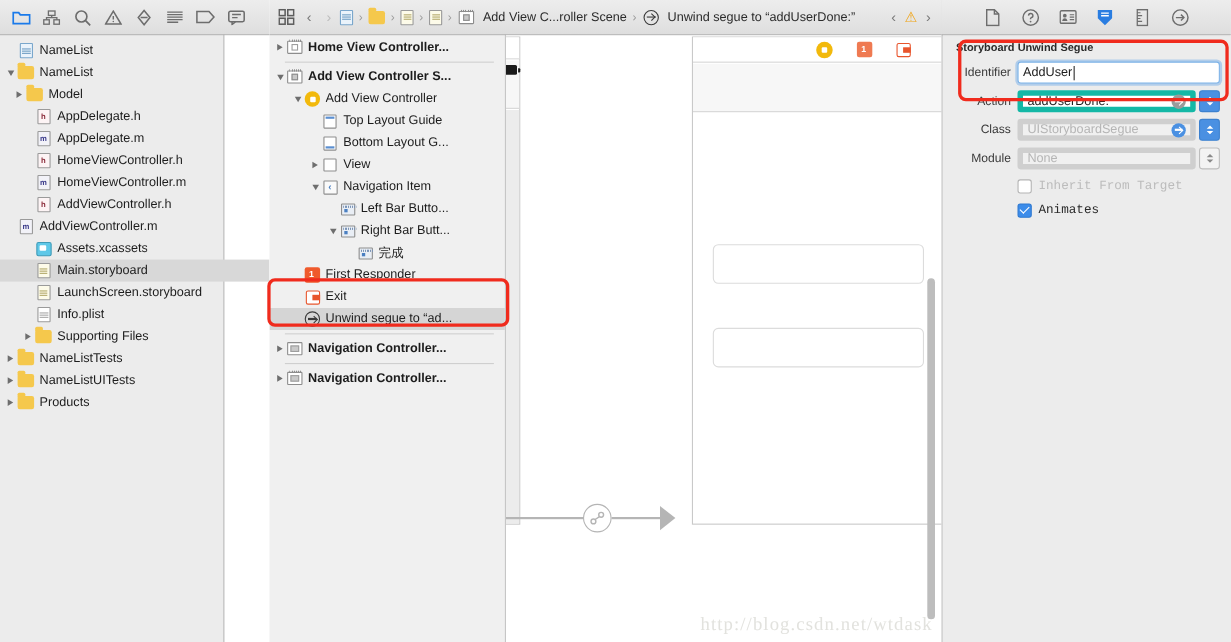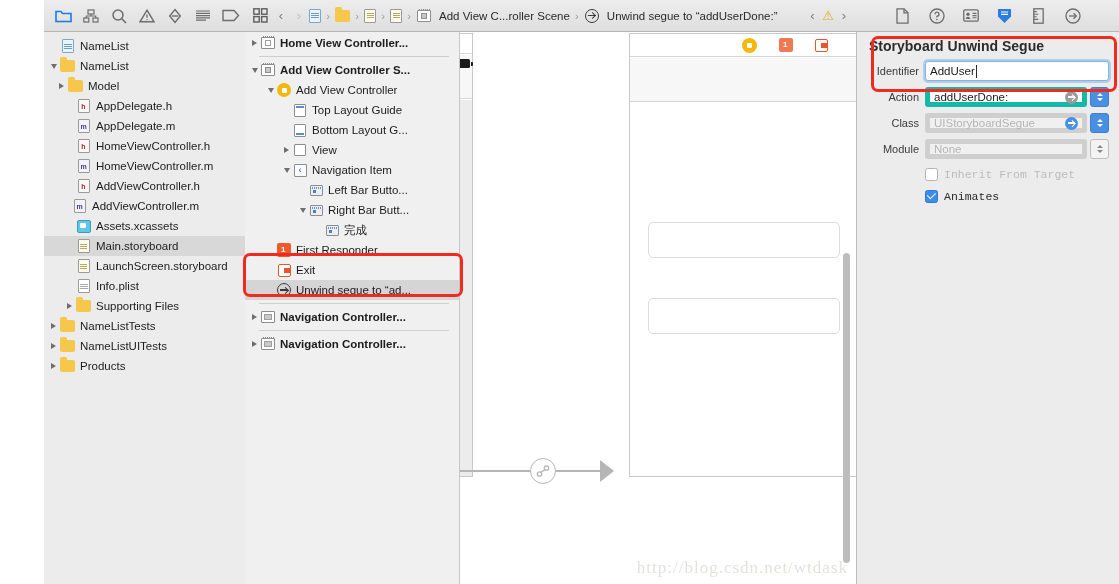--- a/index.html
+++ b/index.html
@@ -6,21 +6,21 @@
   html, body {
     width: 1119px; height: 584px;
     font-family: "Liberation Sans", sans-serif;
     background: #ffffff;
     overflow: hidden;
     -webkit-font-smoothing: antialiased;
   }
   #app { position: relative; width: 1119px; height: 584px; }
 
   
-  .col-navigator { position:absolute; left:0; top:0; width:204px; height:584px; background:#ececec; border-right:1px solid #bdbdbd;margin-left:44px; }
+  .col-navigator { position:absolute; left:0; top:0; width:204px; height:584px; background:#ececec; border-right:1px solid #bdbdbd; }
   .col-outline   { position:absolute; left:245px; top:0; width:215px; height:584px; background:#f0f0f0; border-right:1px solid #c6c6c6;}
   .col-canvas    { position:absolute; left:460px; top:0; width:396px; height:584px; background:#ffffff; }
   .col-inspector { position:absolute; left:856px; top:0; width:263px; height:584px; background:#ececec; border-left:1px solid #bdbdbd; }
 
   
   .nav-toolbar {
     position:absolute; left:0; top:0; width:245px; height:32px;
     background: linear-gradient(#ededed,#dedede);
     border-bottom:1px solid #b6b6b6;
     display:flex; align-items:center; padding:0 6px; gap:2px;
@@ -206,21 +206,21 @@
   }
 
   .watermark {
     position:absolute; right:8px; bottom:6px;
     font-family:"Liberation Serif", serif; font-size:17px; color:#e2e2de; letter-spacing:1px;
     user-select:none;
   }
 
   
   .insp-body { position:absolute; left:0; top:33px; right:0; bottom:0; background:#ececec; padding-top:5px; }
-  .insp-title { font-size:14px; font-weight:bold; color:#2b2b2b; padding-left:12px; margin-bottom:6px; }
+  .insp-title { font-size:10px; font-weight:bold; color:#2b2b2b; padding-left:12px; margin-bottom:6px; }
   .insp-row { display:flex; align-items:center; height:22px; margin-bottom:4px; padding-right:10px; }
   .insp-label { width:62px; text-align:right; font-size:11px; color:#3a3a3a; margin-right:6px; flex:none; }
   .insp-field {
     flex:1; height:20px; background:#fff; border:5px solid #14b8a6; border-radius:3px;
     font-size:11.5px; color:#1c1c1c; padding:0 4px; display:flex; align-items:center; position:relative;
   }
   .insp-field.focus { border:1px solid #7fb4e8; box-shadow:0 0 0 2px rgba(106,168,232,.45); }
   .insp-field.disabled { background:#f0f0f0; color:#b5b5b5; border-color:#cfcfcf; }
   .caret { display:inline-block; width:1px; height:13px; background:#2b2b2b; margin-left:1px; }
   .circ-arrow {
@@ -377,21 +377,21 @@
         </div>
         <div class="file-row" style="padding-left: 20px;">
           <span class="twisty empty"></span>
           <span class="fl-icon">
             <span class="ico-doc h">
               <span class="lt">h</span>
             </span>
           </span>
           <span class="fl-label">AddViewController.h</span>
         </div>
-        <div class="file-row" style="padding-left: 16px;">
+        <div class="file-row" style="padding-left: 4px;">
           <span class="twisty empty"></span>
           <span class="fl-icon">
             <span class="ico-doc m">
               <span class="lt">m</span>
             </span>
           </span>
           <span class="fl-label">AddViewController.m</span>
         </div>
         <div class="file-row" style="padding-left: 20px;">
           <span class="twisty empty"></span>

